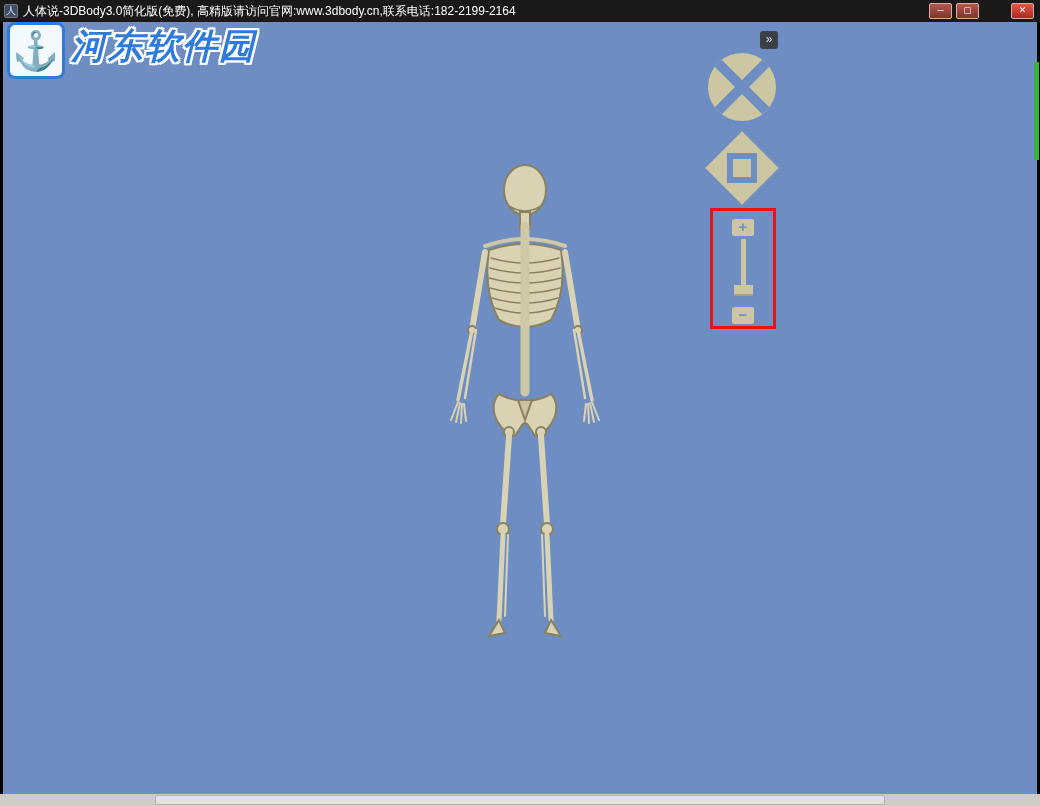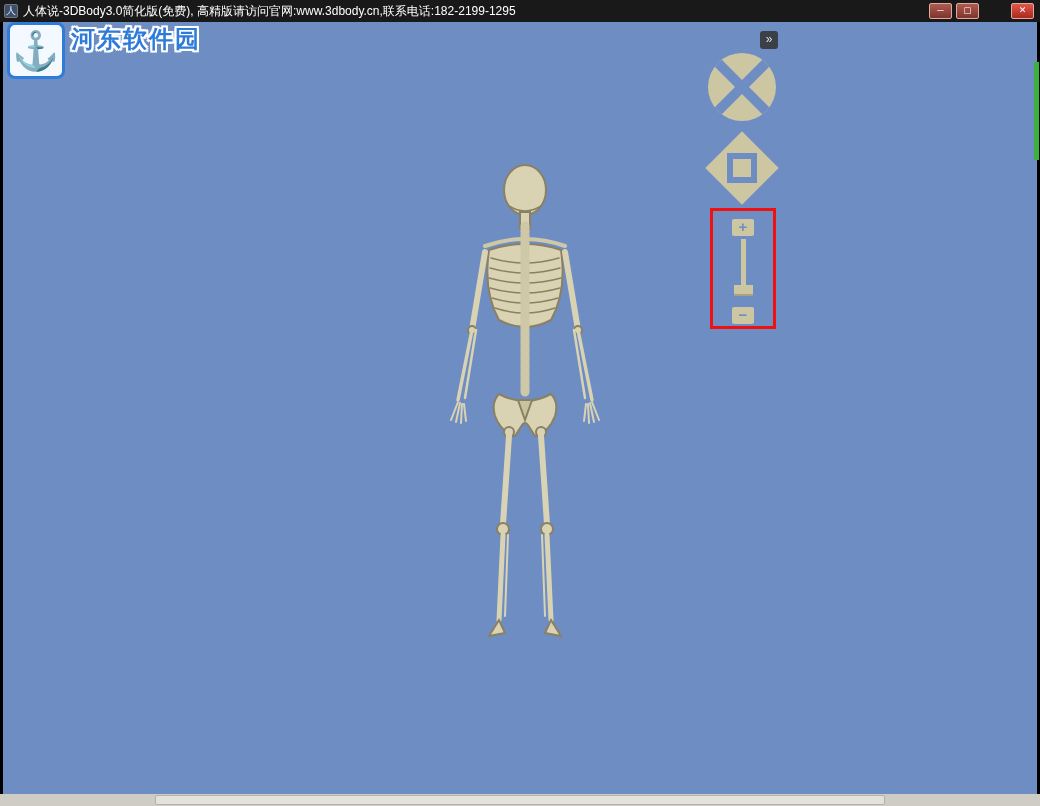--- a/index.html
+++ b/index.html
@@ -87,26 +87,27 @@
     border: 3px solid #2f7bd9;
     border-radius: 8px;
     color: #2f7bd9;
     font-size: 38px;
     line-height: 52px;
     text-align: center;
     flex: 0 0 auto;
   }
   .wm-text { margin-left: 6px; padding-top: 1px; }
   .wm-name {
-    font-size: 24px;
+    font-size: 35px;
     font-weight: bold;
     color: #2f7bd9;
     letter-spacing: 2px;
     text-shadow: -2px -2px 0 #fff, 2px -2px 0 #fff, -2px 2px 0 #fff, 2px 2px 0 #fff,
                   0 -2px 0 #fff, 0 2px 0 #fff, -2px 0 0 #fff, 2px 0 0 #fff;
+    font-style: italic;
   }
   .wm-url {
     font-size: 19px;
     font-weight: bold;
     color: #2f7bd9;
     letter-spacing: 1px;
     margin-top: 2px;
     text-shadow: -2px -2px 0 #fff, 2px -2px 0 #fff, -2px 2px 0 #fff, 2px 2px 0 #fff,
                   0 -2px 0 #fff, 0 2px 0 #fff, -2px 0 0 #fff, 2px 0 0 #fff;
   }
@@ -234,21 +235,21 @@
     cursor: pointer;
   }
 </style>
 </head>
 <body>
 
 <div class="window">
 
   <div class="titlebar">
     <div class="app-icon">人</div>
-    <div class="title-text">人体说-3DBody3.0简化版(免费), 高精版请访问官网:www.3dbody.cn,联系电话:182-2199-1295</div>
+    <div class="title-text">人体说-3DBody3.0简化版(免费), 高精版请访问官网:www.3dbody.cn,联系电话:182-2199-2164</div>
     <div class="win-btns">
       <div class="win-btn">─</div>
       <div class="win-btn">▢</div>
       <div class="win-btn close">✕</div>
     </div>
   </div>
 
   <div class="viewport">
 
     <div class="watermark">

